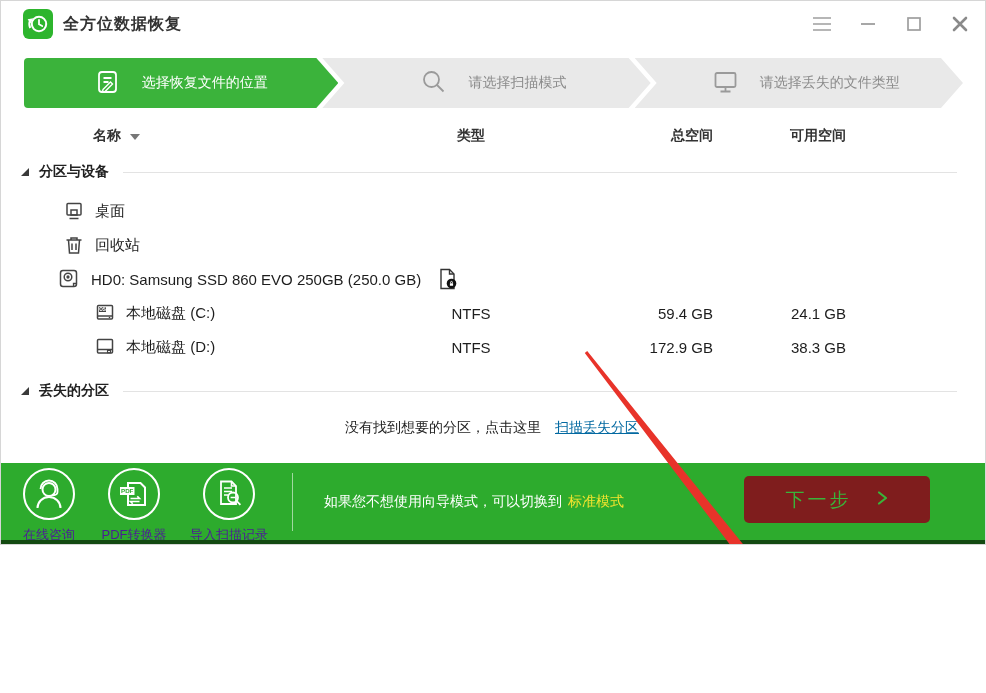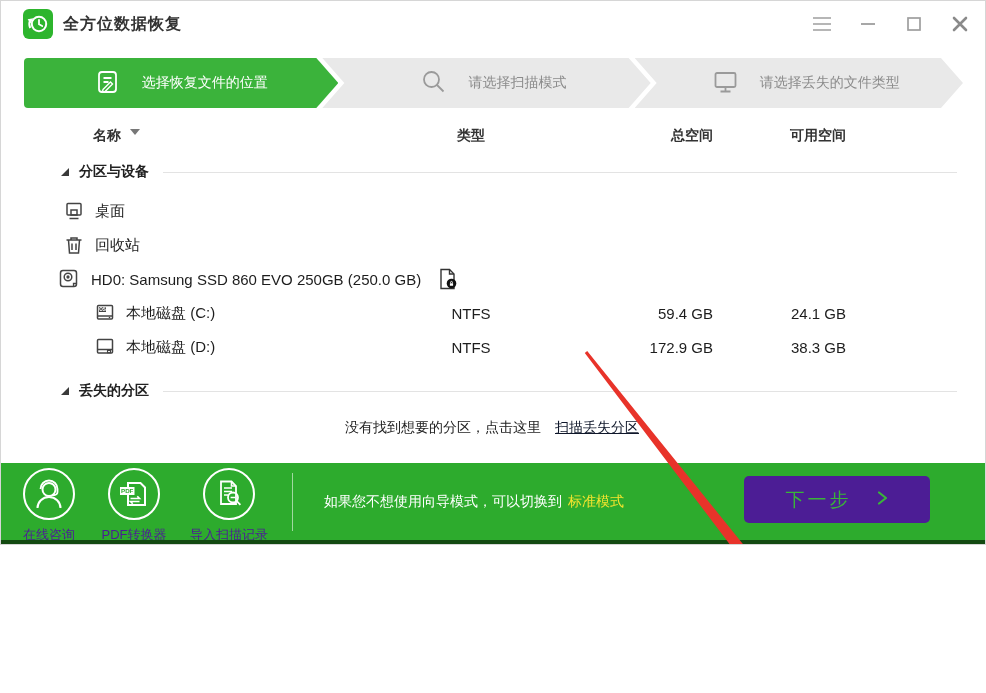--- a/index.html
+++ b/index.html
@@ -20,53 +20,53 @@
   .step.active { background:#3bb33b; color:#fff; }
   .step-first { clip-path:polygon(0 0, calc(100% - 22px) 0, 100% 50%, calc(100% - 22px) 100%, 0 100%); border-radius:4px 0 0 4px; }
   .step-mid { clip-path:polygon(0 0, calc(100% - 22px) 0, 100% 50%, calc(100% - 22px) 100%, 0 100%, 22px 50%); margin-left:-16px; padding-left:14px; }
 
   
   .content { position:relative; width:100%; }
   .cell-type  { position:absolute; left:420px; width:100px; text-align:center; }
   .cell-total { position:absolute; left:560px; width:152px; text-align:right; }
   .cell-free  { position:absolute; left:715px; width:130px; text-align:right; }
   .thead { position:relative; height:28px; margin-top:14px; display:flex; align-items:center; font-size:14px; font-weight:bold; color:#333; }
-  .th-name { padding-left:92px; display:flex; cursor:pointer; }
+  .th-name { padding-left:92px; display:flex; align-items:center; cursor:pointer; }
   .sort-caret { width:0; height:0; border-left:5px solid transparent; border-right:5px solid transparent; border-top:6px solid #777; margin-left:9px; margin-top:2px; }
 
-  .section-hd { position:relative; height:28px; display:flex; align-items:center; font-size:14px; font-weight:bold; color:#222;margin-left:40px; }
+  .section-hd { position:relative; height:28px; display:flex; align-items:center; font-size:14px; font-weight:bold; color:#222; }
   .section-hd .tri { width:0; height:0; border-bottom:8px solid #3a3a3a; border-left:8px solid transparent; margin-left:20px; margin-right:10px; }
   .section-hd .rule { flex:1; height:1px; background:#e3e3e3; margin:0 28px 0 14px; }
   .sec1 { margin-top:8px; }
   .sec2 { margin-top:13px; }
 
   .trow { position:relative; height:34px; display:flex; align-items:center; font-size:15px; color:#1d1d1d; cursor:pointer; }
   .trow .ricon { display:flex; align-items:center; margin-right:10px; }
   .ind1 { padding-left:62px; }
   .ind-hd0 { padding-left:56px; }
   .ind2 { padding-left:93px; }
   .first-row { margin-top:8px; }
   .badge-icon { margin-left:16px; display:flex; align-items:center; }
 
   .lost-empty { margin-top:8px; height:30px; display:flex; align-items:center; font-size:14px; color:#222; padding-left:344px; }
-  .scan-link { color:#0f172a; text-decoration:underline; margin-left:14px; cursor:pointer; }
+  .scan-link { color:#0369a1; text-decoration:underline; margin-left:14px; cursor:pointer; }
 
   
   .footer { position:absolute; left:0; bottom:4px; width:100%; height:77px; background:#2dab2d; }
   .win-bottom-edge { position:absolute; left:0; bottom:0; width:100%; height:4px; background:#134a11; }
   .tool { position:absolute; top:4px; text-align:center; cursor:pointer; color:#4c1d95; }
   .tool .circ { margin:0 auto; }
   .tool .tlabel { font-size:13px; margin-top:1px; white-space:nowrap; }
   .tool1 { left:10px;  width:76px; }
   .tool2 { left:90px;  width:86px; }
   .tool3 { left:180px; width:96px; }
   .footer-divider { position:absolute; left:291px; top:10px; height:58px; width:1px; background:rgba(255,255,255,0.55); }
   .footer-hint { position:absolute; left:307px; top:0; height:77px; display:flex; align-items:center; font-size:14px; color:#fff;margin-left:16px; }
   .mode-link { color:#f4e42e; margin-left:6px; cursor:pointer; }
-  .next-btn { position:absolute; right:55px; top:13px; width:186px; height:47px; background:#4c1d95; border:none; border-radius:5px; display:flex; align-items:center; justify-content:center; gap:24px; cursor:pointer; }
+  .next-btn { position:absolute; right:55px; top:13px; width:186px; height:47px; background:#7f1d1d; border:none; border-radius:5px; display:flex; align-items:center; justify-content:center; gap:24px; cursor:pointer; }
   .next-btn .nlabel { font-size:19px; color:#3ab43a; letter-spacing:3px; }
 
   
   .anno { position:absolute; left:0; top:0; width:986px; height:693px; pointer-events:none; z-index:50; }
 </style>
 </head>
 <body>
 
 <div class="window">
 

